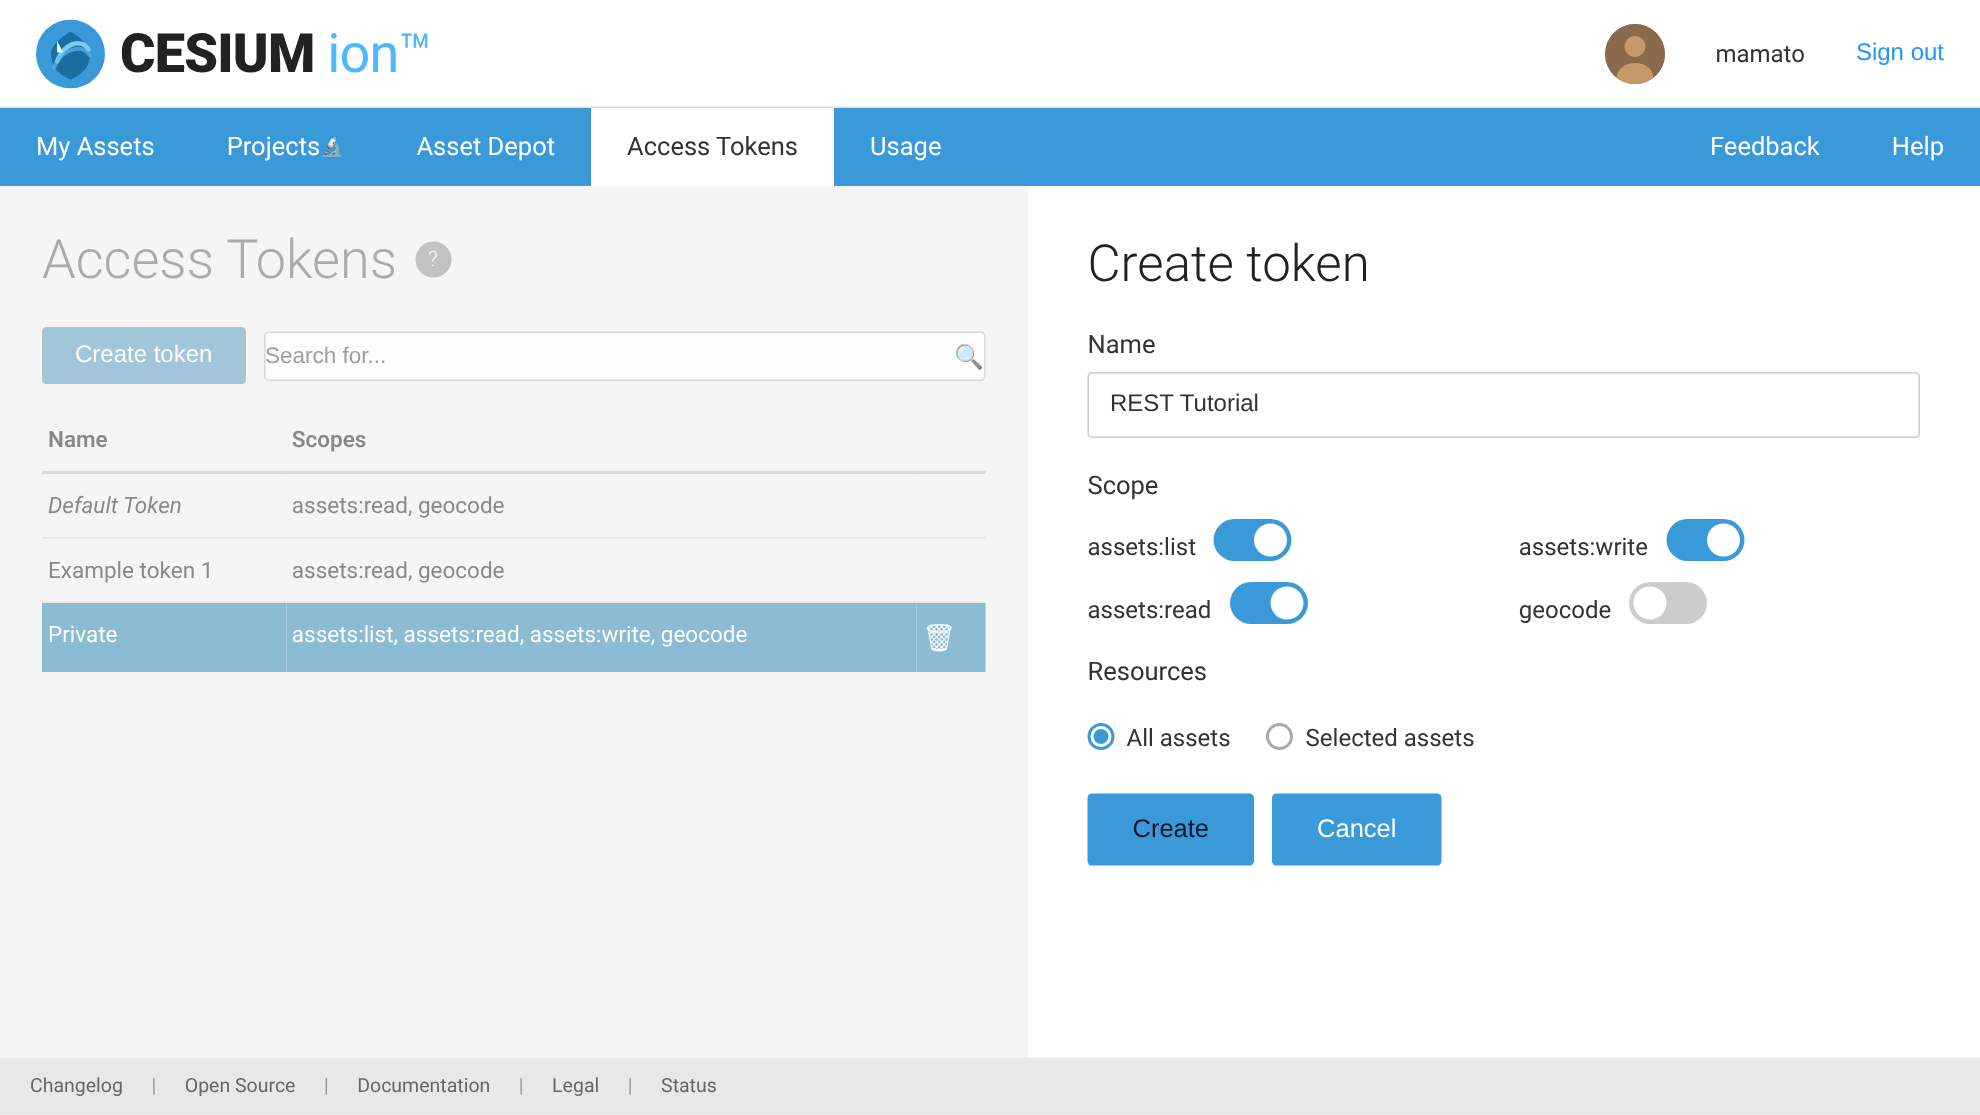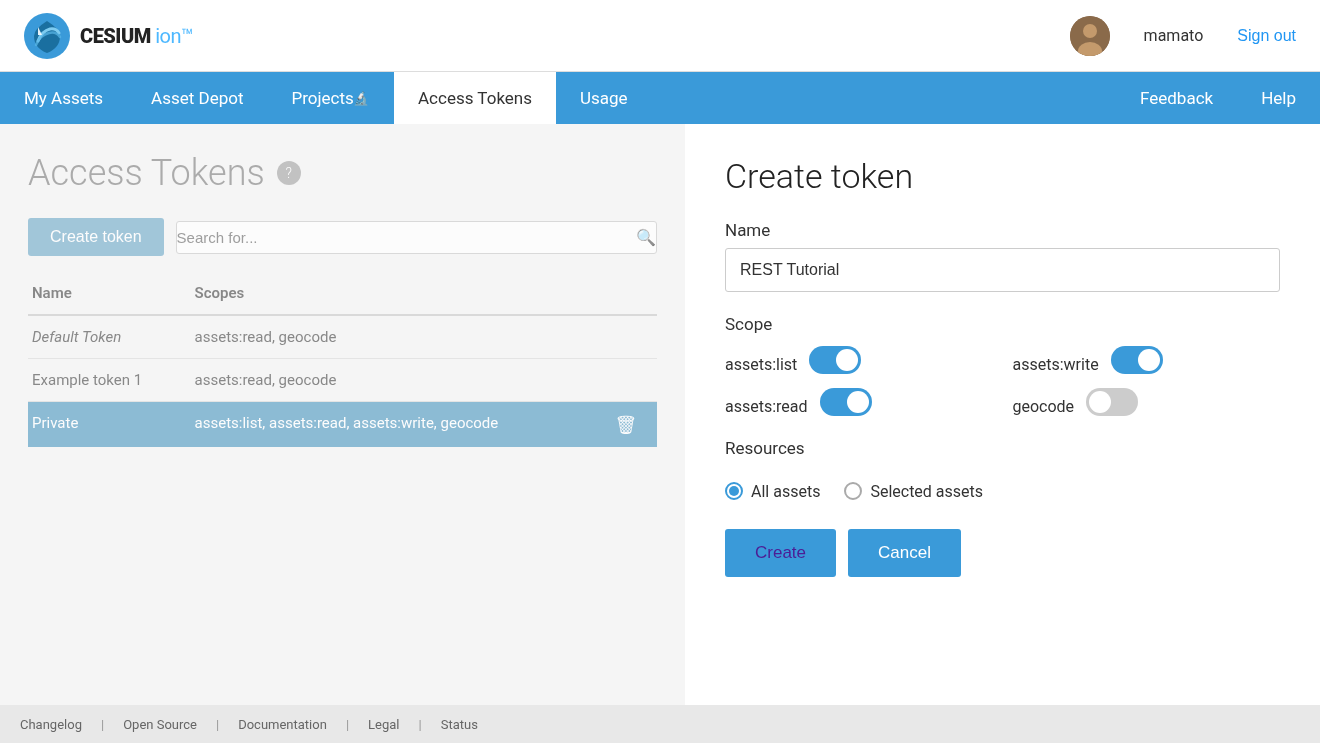--- a/index.html
+++ b/index.html
@@ -18,21 +18,21 @@
     .logo-area {
       display: flex;
       align-items: center;
       gap: 10px;
     }
     .logo-icon {
       width: 46px;
       height: 46px;
     }
     .logo-text {
-      font-size: 20px;
+      font-size: 36px;
       font-weight: 900;
       color: #222;
       letter-spacing: -0.5px;
     }
     .logo-ion {
       color: #4db8ff;
       font-weight: 400;
     }
     .header-right {
       display: flex;
@@ -299,21 +299,21 @@
     }
     .radio-circle.unselected { border-color: #aaa; }
 
     
     .action-buttons {
       display: flex;
       gap: 12px;
     }
     .btn-create {
       background: #3a9ad9;
-      color: #4c1d95;
+      color: #0f172a;
       border: none;
       padding: 14px 30px;
       font-size: 17px;
       border-radius: 3px;
       cursor: pointer;
     }
     .btn-cancel {
       background: #3a9ad9;
       color: #fff;
       border: none;
@@ -361,22 +361,22 @@
           <ellipse cx="20" cy="35" rx="12" ry="9" fill="#c49a6c"></ellipse>
         </svg>
     </div>
     <span class="username">mamato</span>
     <button class="sign-out-btn">Sign out</button>
   </div>
 </div>
 
 <nav class="nav">
   <a class="nav-item">My Assets</a>
+  <a class="nav-item">Projects <span style="font-size:13px">🔬</span></a>
   <a class="nav-item">Asset Depot</a>
-  <a class="nav-item">Projects <span style="font-size:13px">🔬</span></a>
   <a class="nav-item active">Access Tokens</a>
   <a class="nav-item">Usage</a>
   <div class="nav-spacer"></div>
   <div class="nav-right">
     <a class="nav-item">Feedback</a>
     <a class="nav-item">Help</a>
   </div>
 </nav>
 
 <div class="main-container">

